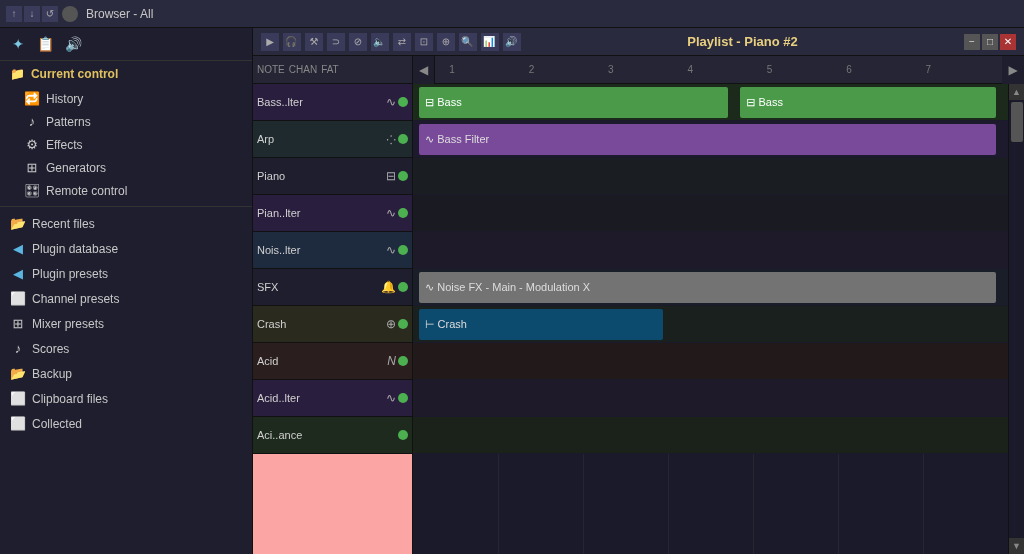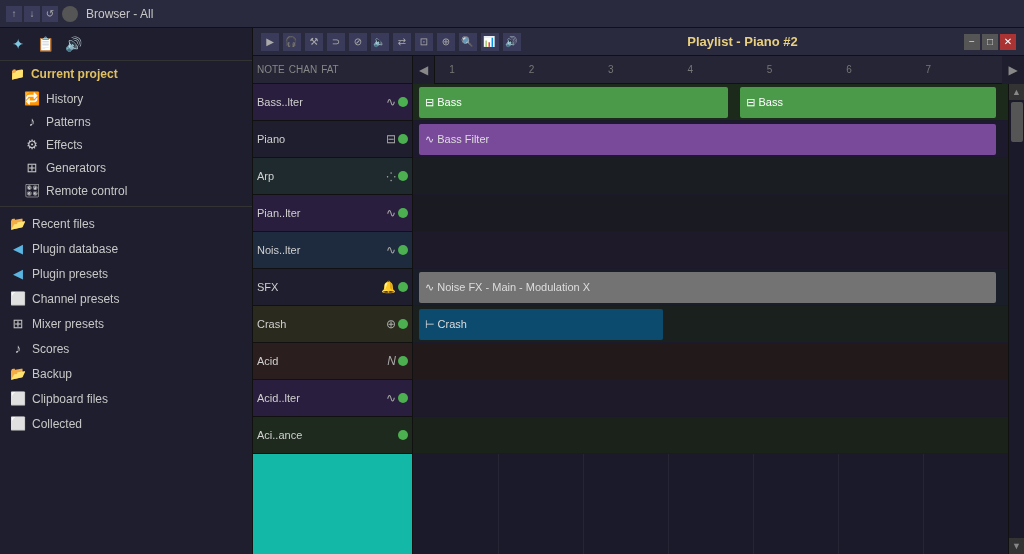--- a/index.html
+++ b/index.html
@@ -174,21 +174,21 @@
     .track-area {
       display: flex;
       flex: 1;
       overflow: hidden;
     }
 
     
     .track-headers {
       width: 160px;
       flex-shrink: 0;
-      background: #14b8a6;
+      background: #fca5a5;
       border-right: 1px solid #111;
       overflow: hidden;
     }
 
     .track-header-top {
       height: 28px;
       background: #252535;
       display: flex;
       align-items: center;
       padding: 0 4px;
@@ -367,21 +367,21 @@
 
   <div class="sidebar">
     <div class="sidebar-header">
       <div class="sidebar-icon-btn">✦</div>
       <div class="sidebar-icon-btn">📋</div>
       <div class="sidebar-icon-btn">🔊</div>
     </div>
 
     <div class="sidebar-section-title">
       <span>📁</span>
-      <span>Current project</span>
+      <span>Current control</span>
     </div>
 
     <div class="sidebar-item">
       <span class="item-icon">🔁</span>
       <span>History</span>
     </div>
     <div class="sidebar-item">
       <span class="item-icon">♪</span>
       <span>Patterns</span>
     </div>
@@ -474,32 +474,32 @@
 
 
         <div class="track-row track-bassfilter">
           <span class="track-name">Bass..lter</span>
           <div class="track-controls">
             <span class="track-icon">∿</span>
             <div class="green-dot"></div>
           </div>
         </div>
 
+        <div class="track-row track-arp">
+          <span class="track-name">Arp</span>
+          <div class="track-controls">
+            <span class="track-icon">⁘</span>
+            <div class="green-dot"></div>
+          </div>
+        </div>
+
         <div class="track-row track-piano">
           <span class="track-name">Piano</span>
           <div class="track-controls">
             <span class="track-icon" style="color:#aaa;">⊟</span>
-            <div class="green-dot"></div>
-          </div>
-        </div>
-
-        <div class="track-row track-arp">
-          <span class="track-name">Arp</span>
-          <div class="track-controls">
-            <span class="track-icon">⁘</span>
             <div class="green-dot"></div>
           </div>
         </div>
 
         <div class="track-row track-pianfilter">
           <span class="track-name">Pian..lter</span>
           <div class="track-controls">
             <span class="track-icon">∿</span>
             <div class="green-dot"></div>
           </div>

